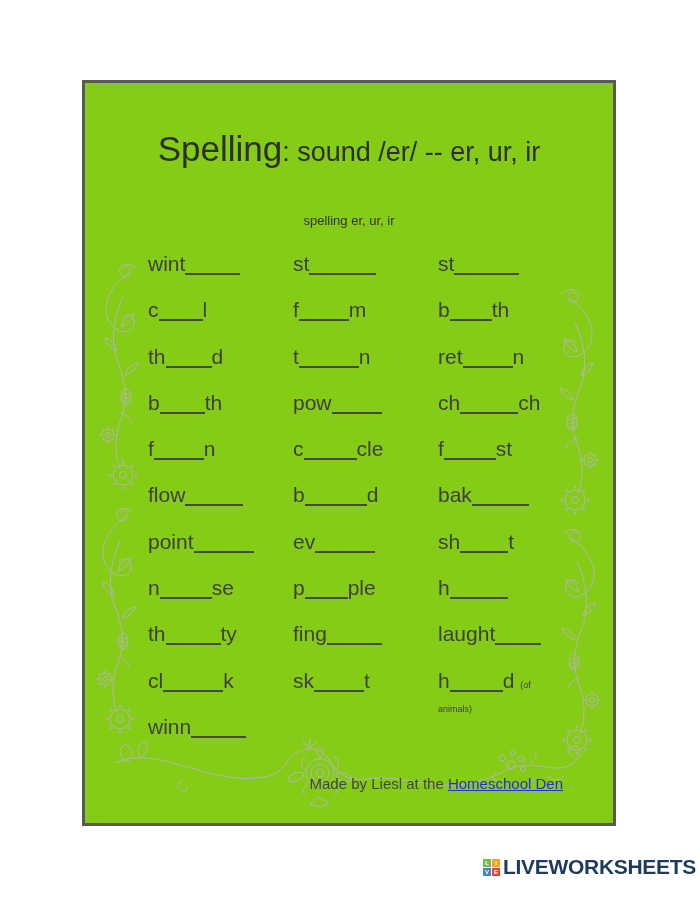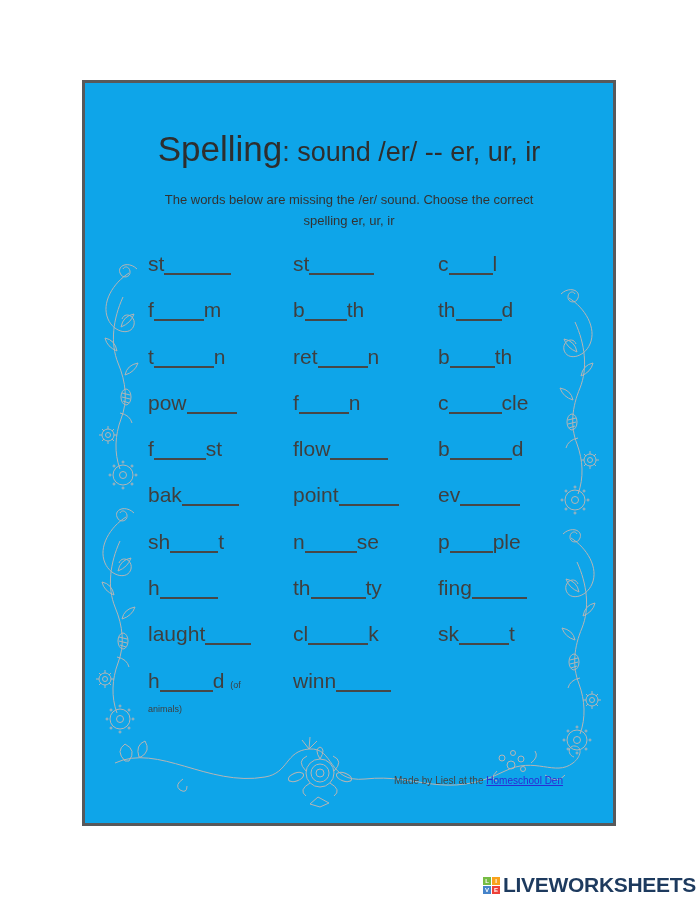--- a/index.html
+++ b/index.html
@@ -2,41 +2,41 @@
 <html><head>
 <meta charset="utf-8">
 <style>
   html,body{margin:0;padding:0;}
   body{
     width:700px;height:904px;position:relative;background:#ffffff;
     font-family:"Liberation Sans", sans-serif;overflow:hidden;
   }
   .card{
     position:absolute;left:82px;top:80px;width:528px;height:740px;
-    border:3px solid #58595b;background:#0ea5e9;
+    border:3px solid #58595b;background:#84cc16;
   }
   .deco{position:absolute;left:0;top:0;pointer-events:none;}
   .title{position:absolute;top:46px;left:0;right:0;text-align:center;color:#2e2e2e;white-space:nowrap;}
   .title .main{font-size:35px;}
   .title .rest{font-size:27px;}
   .subtitle{position:absolute;top:106px;left:0;right:0;text-align:center;font-size:13px;line-height:21px;color:#333;}
   .wgrid{
     position:absolute;left:63px;top:164px;
     display:grid;grid-template-columns:145px 145px 180px;grid-auto-rows:46.3px;
   }
   .cell{font-size:21px;color:#3f3f3f;padding-top:5px;}
   .cell.w-note{width:122px;}
   .blank{
     display:inline-block;height:1em;margin-bottom:-4px;
     border-bottom:2px solid #474747;
   }
   .note{font-size:9px;color:#3f3f3f;line-height:11px;}
-  .credit{position:absolute;top:692px;right:50px;font-size:10px;color:#444;white-space:nowrap;}
+  .credit{position:absolute;top:692px;right:50px;font-size:15px;color:#444;white-space:nowrap;}
   .credit a{color:#2b2bd4;text-decoration:underline;cursor:pointer;}
-  .lw-logo{position:absolute;left:483px;top:873px;display:flex;align-items:center;gap:3px;}
+  .lw-logo{position:absolute;left:483px;top:855px;display:flex;align-items:center;gap:3px;}
   .lw-squares{display:grid;grid-template-columns:8px 8px;grid-auto-rows:8px;gap:1px;}
   .sq{display:flex;align-items:center;justify-content:center;color:#fff;font-size:6px;font-weight:700;line-height:1;}
   .lw-text{font-size:21px;font-weight:700;color:#1d3a5e;letter-spacing:-0.3px;}
 </style>
 </head>
 <body>
 
 <div class="card">
 
   <svg class="deco" width="528" height="740" viewBox="0 0 528 740" aria-hidden="true">
@@ -100,38 +100,40 @@
     <use href="#vine" transform="translate(8,180)"></use>
     <use href="#vine" transform="translate(5,424)"></use>
     <use href="#vine" transform="translate(520,205) scale(-1,1)"></use>
     <use href="#vine" transform="translate(522,445) scale(-1,1)"></use>
     <use href="#bvine" transform="translate(28,652)"></use>
   </svg>
 
   <div class="title"><span class="main">Spelling</span><span class="rest">: sound /er/ -- er, ur, ir</span></div>
 
   <div class="subtitle">
-    <span>The words below are missing the /er/ sound. Choose the correct</span><br>
+    <br>
     <span>spelling er, ur, ir</span>
   </div>
 
   <div class="wgrid">
+    <div class="cell"><span>wint</span><span class="blank" style="width:55px"></span><span></span></div>
     <div class="cell"><span>st</span><span class="blank" style="width:67px"></span><span></span></div>
     <div class="cell"><span>st</span><span class="blank" style="width:65px"></span><span></span></div>
 
     <div class="cell"><span>c</span><span class="blank" style="width:44px"></span><span>l</span></div>
     <div class="cell"><span>f</span><span class="blank" style="width:50px"></span><span>m</span></div>
     <div class="cell"><span>b</span><span class="blank" style="width:42px"></span><span>th</span></div>
 
     <div class="cell"><span>th</span><span class="blank" style="width:46px"></span><span>d</span></div>
     <div class="cell"><span>t</span><span class="blank" style="width:60px"></span><span>n</span></div>
     <div class="cell"><span>ret</span><span class="blank" style="width:50px"></span><span>n</span></div>
 
     <div class="cell"><span>b</span><span class="blank" style="width:45px"></span><span>th</span></div>
     <div class="cell"><span>pow</span><span class="blank" style="width:50px"></span><span></span></div>
+    <div class="cell"><span>ch</span><span class="blank" style="width:58px"></span><span>ch</span></div>
 
     <div class="cell"><span>f</span><span class="blank" style="width:50px"></span><span>n</span></div>
     <div class="cell"><span>c</span><span class="blank" style="width:53px"></span><span>cle</span></div>
     <div class="cell"><span>f</span><span class="blank" style="width:52px"></span><span>st</span></div>
 
     <div class="cell"><span>flow</span><span class="blank" style="width:58px"></span><span></span></div>
     <div class="cell"><span>b</span><span class="blank" style="width:62px"></span><span>d</span></div>
     <div class="cell"><span>bak</span><span class="blank" style="width:57px"></span><span></span></div>
 
     <div class="cell"><span>point</span><span class="blank" style="width:60px"></span><span></span></div>

